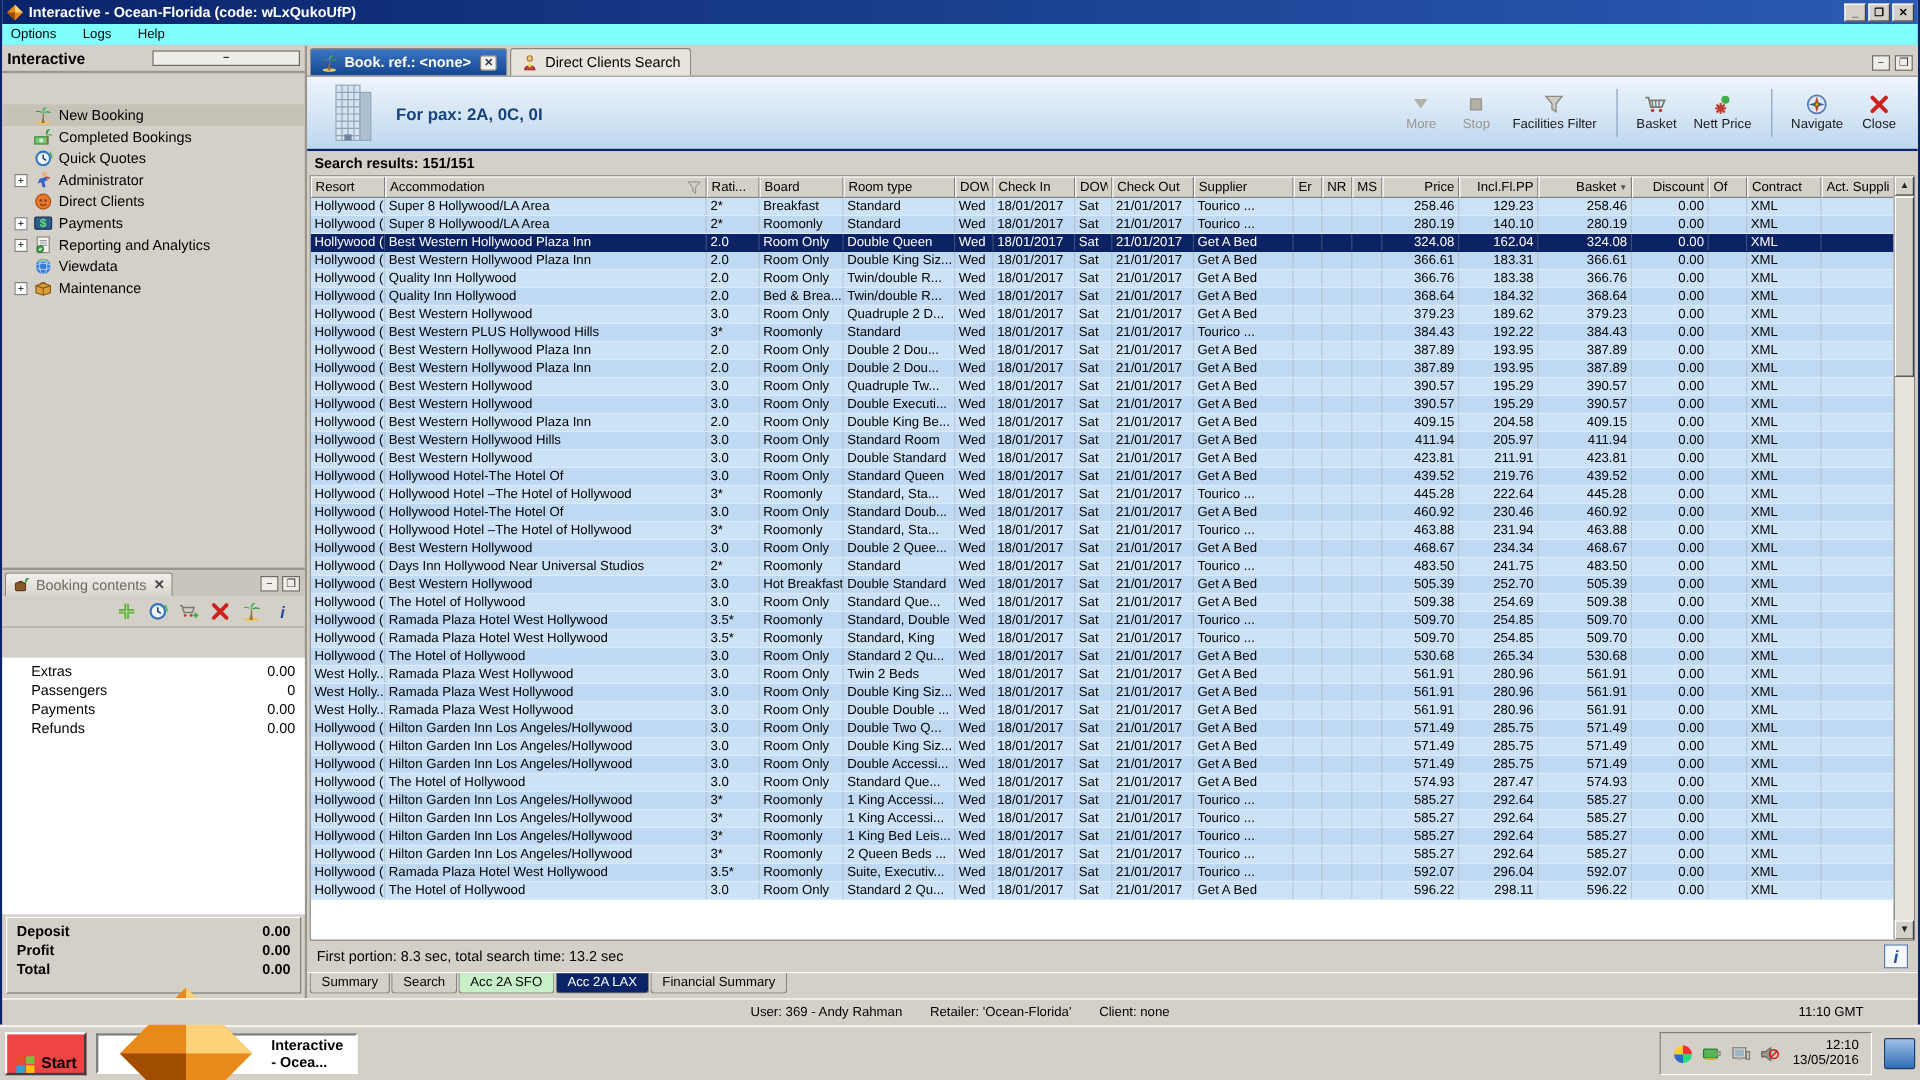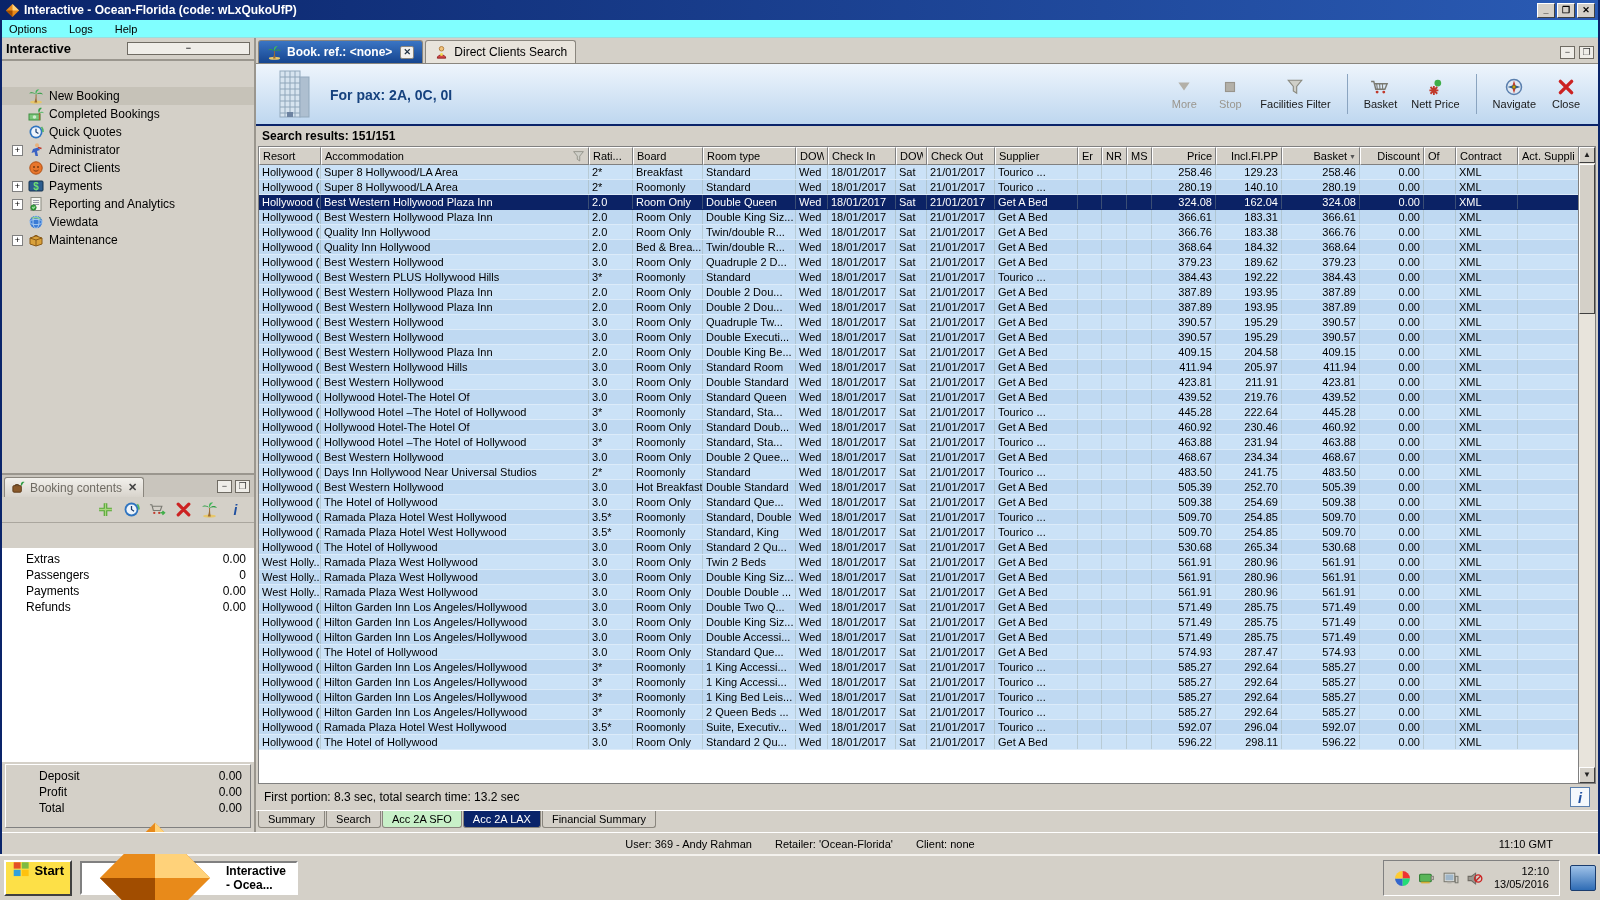--- a/index.html
+++ b/index.html
@@ -49,21 +49,21 @@
   .bc-tab-close { font-weight:bold; color:#444; font-size:11px; margin-left:2px; }
   .bc-winbtns { margin-left:auto; display:flex; gap:3px; padding:0 4px 4px 0; }
   .bc-toolbar { height:26px; flex:0 0 26px; background:#d4d0c8; display:flex; align-items:center;
     justify-content:flex-end; gap:9px; padding-right:10px; border-bottom:1px solid #aaa69e; }
   .bc-toolbar .i16 { width:17px; height:17px; cursor:pointer; }
   .bc-list { flex:1; background:#fff; padding-top:4px; min-height:0;margin-top:25px; }
   .bc-row { height:16px; display:flex; padding:0 8px 0 24px; font-size:12px; }
   .bc-row .lbl { flex:1; }
   .totals-box { flex:0 0 64px; margin:2px 3px 4px 3px; border:1px solid; border-color:#fff #808080 #808080 #fff;
     background:#d4d0c8; padding:4px 8px; }
-  .tot-row { display:flex; font-weight:normal; font-size:12px; height:16px;margin-left:25px; }
+  .tot-row { display:flex; font-weight:bold; font-size:12px; height:16px; }
   .tot-row .lbl { flex:1; }
 
   
   .main-panel { flex:1; display:flex; flex-direction:column; min-width:0; background:#d4d0c8; }
   .doc-tabstrip { height:26px; flex:0 0 26px; display:flex; align-items:flex-end; background:#d4d0c8;
     padding:2px 4px 0 2px; border-bottom:1px solid #8a867e; }
   .doc-tab { display:flex; align-items:center; gap:5px; height:23px; padding:0 8px; font-size:12px;
     border:1px solid #8a867e; border-bottom:none; border-radius:3px 3px 0 0; background:#e8e4dc; margin-right:2px; }
   .doc-tab.active { background:linear-gradient(#3a75c4,#16458f); color:#fff; font-weight:bold; }
   .doc-tab .i16 { width:15px; height:15px; }
@@ -130,22 +130,22 @@
 
   
   .statusbar { height:22px; flex:0 0 22px; background:#d4d0c8; border-top:1px solid #fff;
     display:flex; align-items:center; position:relative; font-size:11px; }
   .sb-center { position:absolute; left:0; right:0; text-align:center; }
   .sb-center span { margin:0 10px; }
   .sb-time { position:absolute; right:45px; }
 
   
   .taskbar { height:46px; background:#d4d0c8; border-top:2px solid #f4f2ee; display:flex; align-items:center; padding:0 4px; gap:8px; }
-  .start-btn { display:flex; align-items:flex-end; gap:4px; width:68px; height:30px; padding:16px 6px;
-    background:#fde047; border:2px solid; border-color:#fff #404040 #404040 #fff; font-weight:bold; font-size:13px; }
+  .start-btn { display:flex; align-items:flex-start; gap:4px; width:68px; height:30px; padding:16px 6px;
+    background:#ef4444; border:2px solid; border-color:#fff #404040 #404040 #fff; font-weight:bold; font-size:13px; }
   .start-btn svg { width:18px; height:18px; }
   .task-btn { display:flex; align-items:center; gap:8px; width:218px; height:34px; padding:0 10px;
     background:#fff; border:2px solid; border-color:#808080 #fff #fff #808080; font-weight:bold; font-size:12px; }
   .task-btn svg { width:22px; height:22px; }
   .tray { margin-left:auto; display:flex; align-items:center; gap:7px; height:36px; padding:0 10px;
     border:1px solid; border-color:#808080 #fff #fff #808080; }
   .tray .i16 { width:17px; height:17px; }
   .tray-time { text-align:right; font-size:11px; line-height:13px; margin-left:4px; }
   .show-desktop { width:26px; height:26px; margin-left:2px; background:linear-gradient(#9fc2e8,#2f6cb5);
     border:1px solid #1a3c6e; border-radius:2px; }

